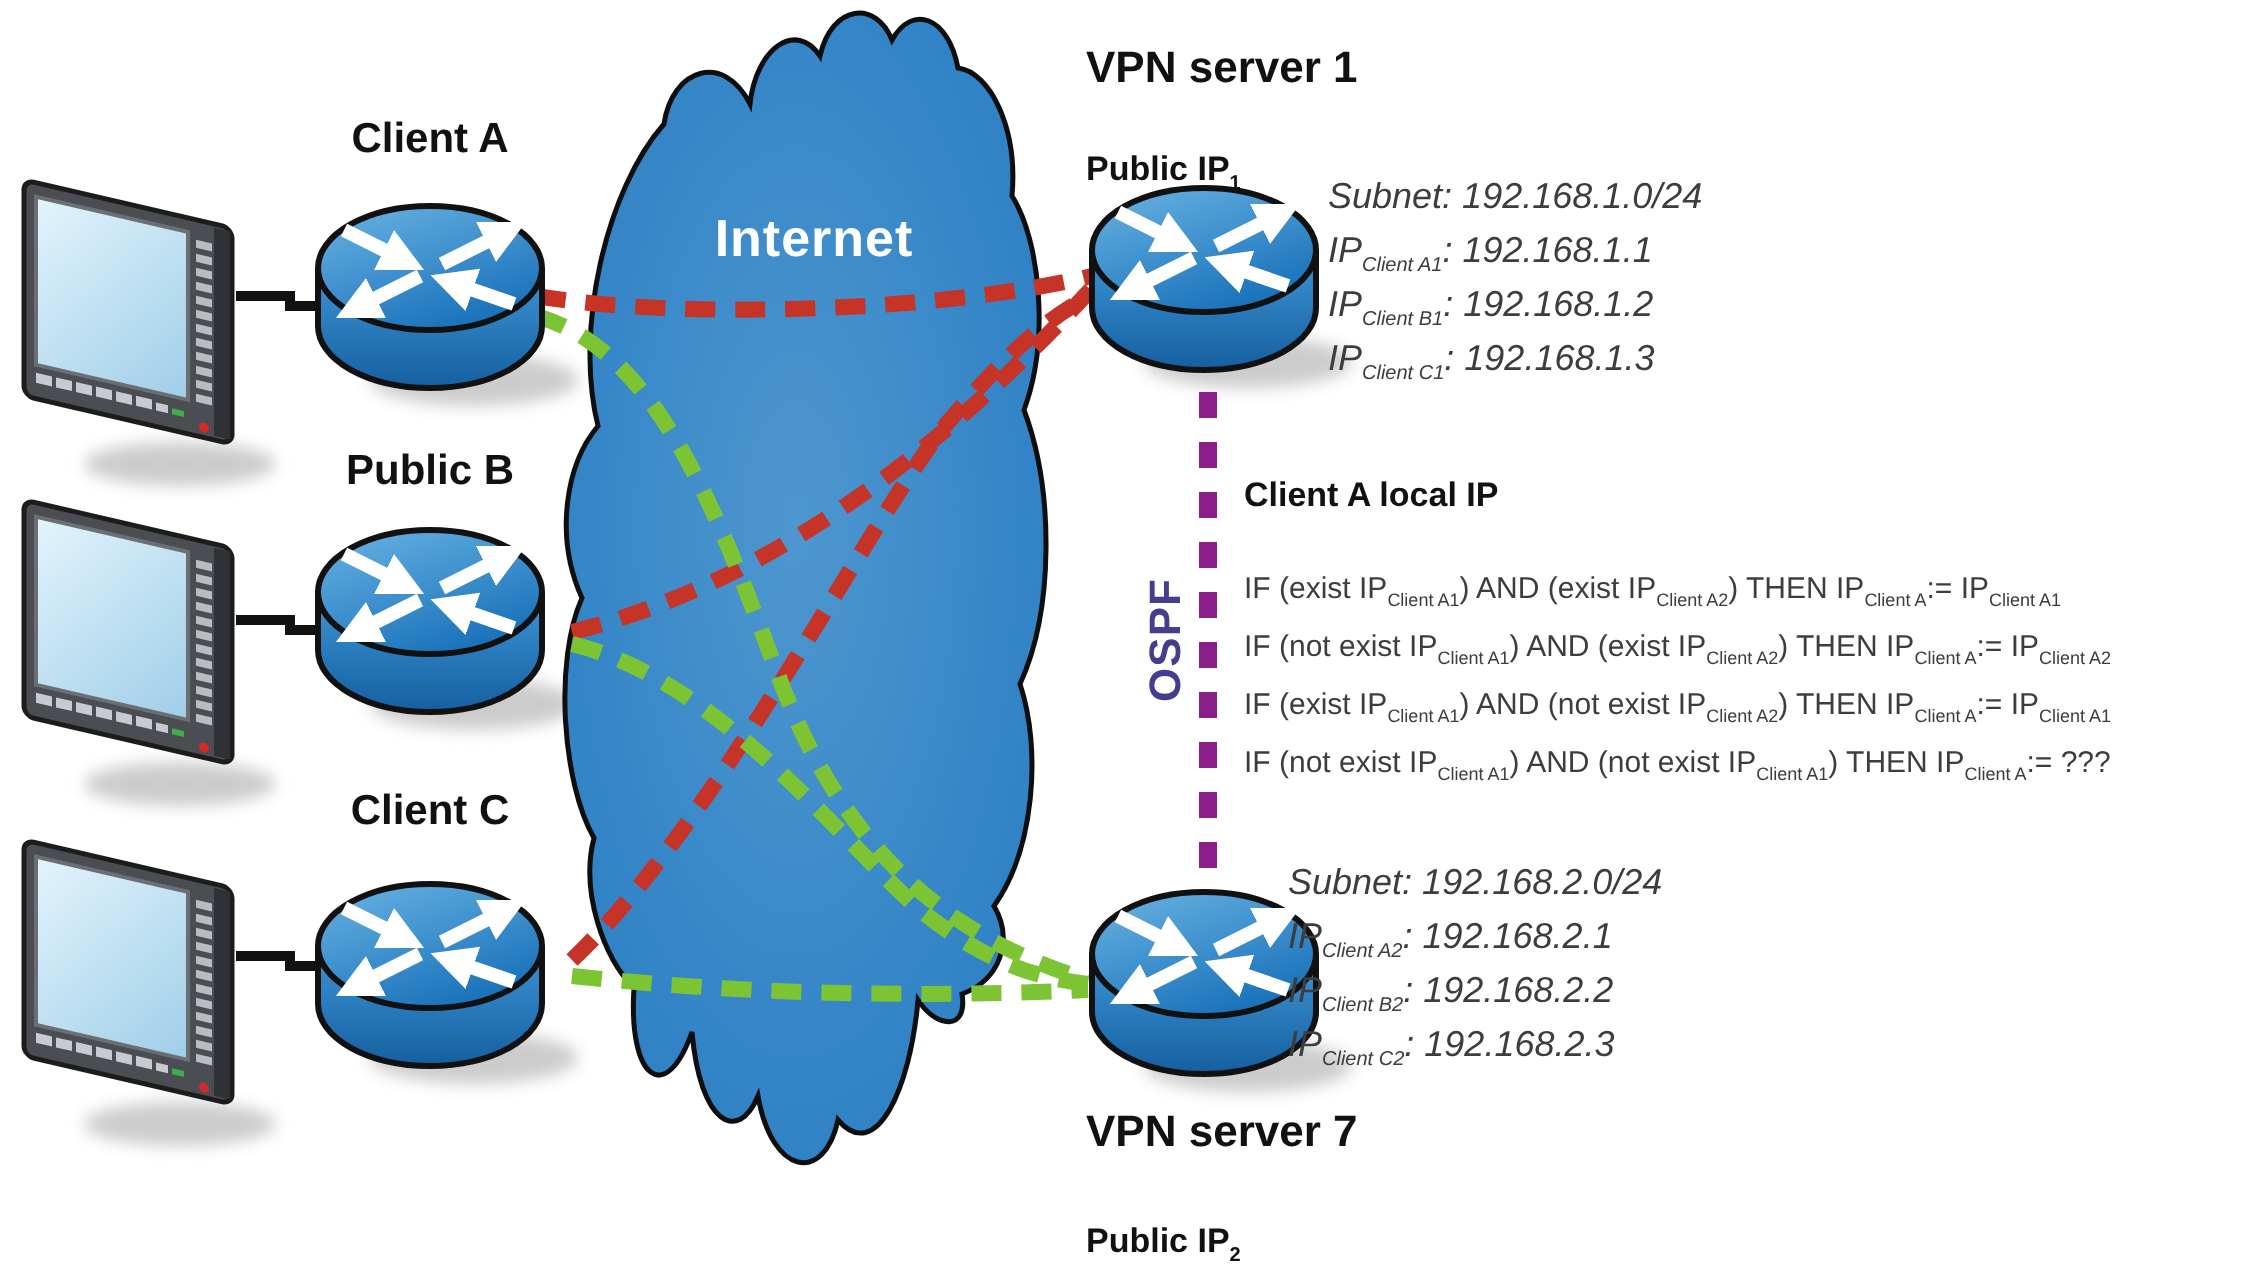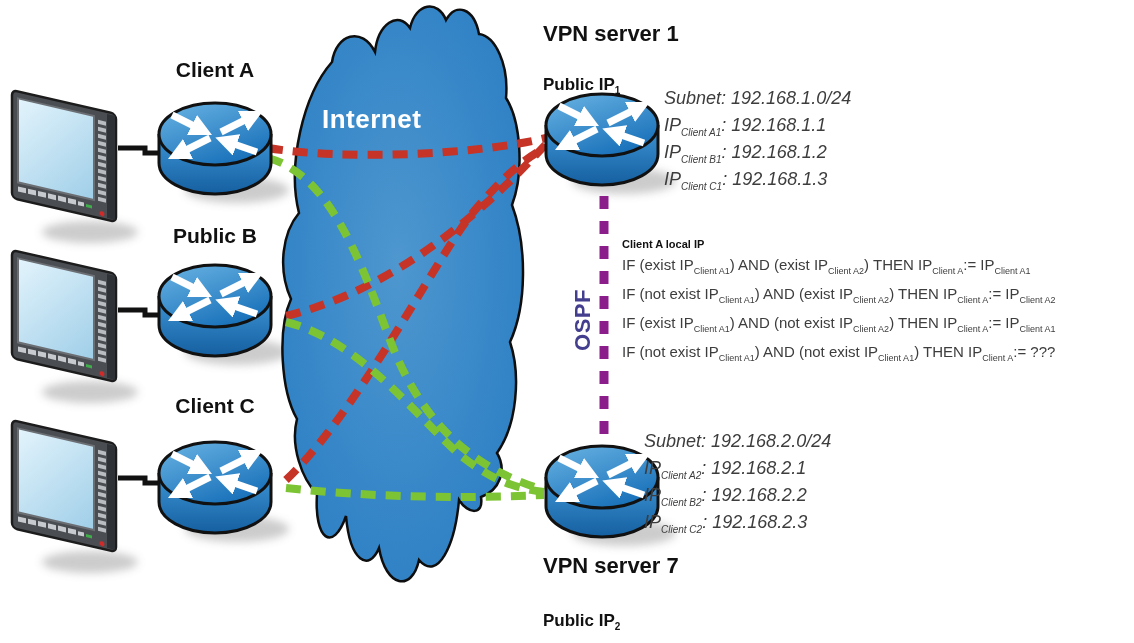--- a/index.html
+++ b/index.html
@@ -3,29 +3,29 @@
 <meta charset="utf-8">
 <style>
   html,body{margin:0;padding:0;background:#ffffff;}
   .stage{
     position:relative;width:1134px;height:643px;overflow:hidden;background:#ffffff;
     font-family:"Liberation Sans","DejaVu Sans",sans-serif;color:#1a1a1a;
   }
   .stage svg.art{position:absolute;left:0;top:0;z-index:1;pointer-events:none;}
   .txt{position:absolute;z-index:2;white-space:nowrap;}
   .client-label{width:116px;text-align:center;font-weight:bold;font-size:21px;color:#111;}
-  .internet-label{width:170px;font-weight:bold;font-size:26px;color:#ffffff;letter-spacing:.5px;}
+  .internet-label{width:170px;text-align:center;font-weight:bold;font-size:26px;color:#ffffff;letter-spacing:.5px;}
   .server-title{font-weight:bold;font-size:22px;color:#111;}
   .pubip{font-weight:bold;font-size:17px;color:#111;margin-top:20px;}
   .pubip sub{font-size:10px;font-weight:bold;}
   .info{font-size:18px;color:#3d3d3d;line-height:27px;font-style:italic;}
   .info .iline{height:27px;}
   .info sub{font-size:10px;color:#3d3d3d;}
   .rules{font-size:15px;color:#3d3d3d;}
-  .rules-title{font-weight:bold;font-size:11px;color:#111;margin-bottom:0;}
+  .rules-title{font-weight:bold;font-size:17px;color:#111;margin-bottom:22px;}
   .rule-line{height:29px;line-height:29px;white-space:nowrap;}
   .rules sub{font-size:9px;}
   .ospf-label{width:90px;text-align:center;font-weight:bold;font-size:22px;color:#443e8e;
     transform:rotate(-90deg);transform-origin:45px 13px;height:26px;line-height:26px;letter-spacing:.5px;}
   sub{line-height:0;}
 </style>
 </head>
 <body>
 
 <div class="stage">

